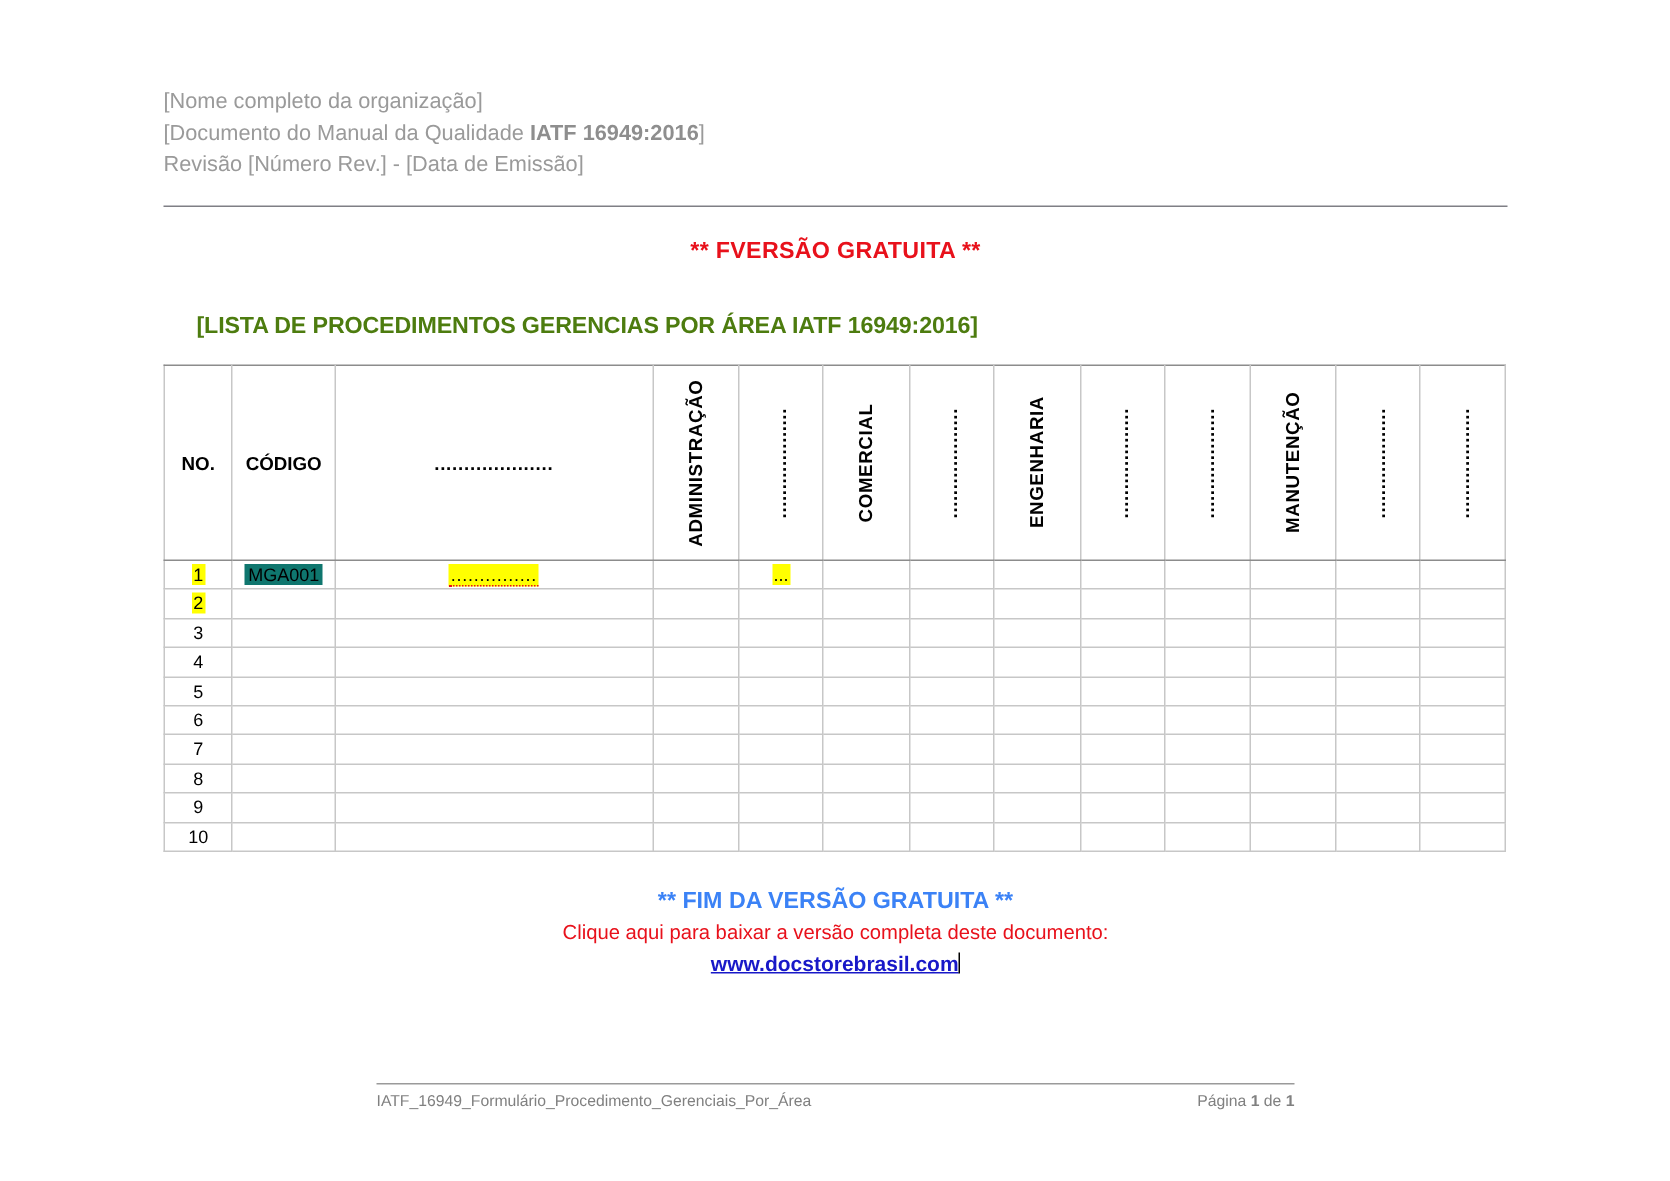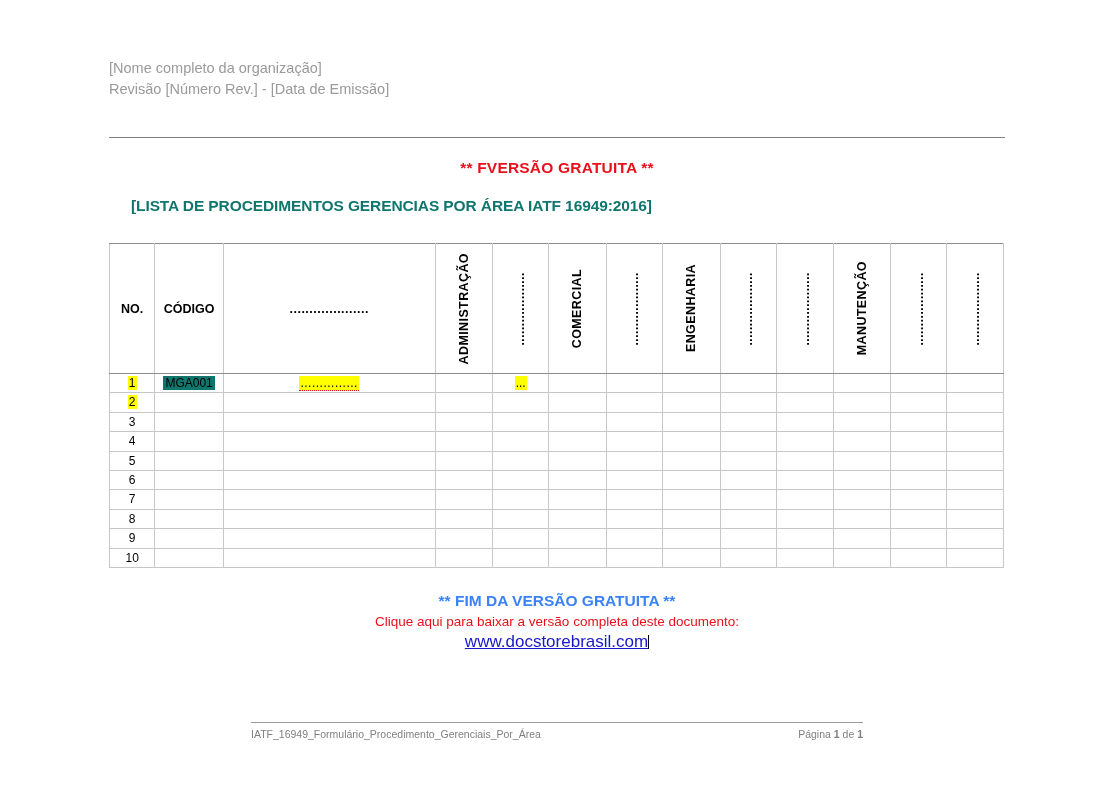--- a/index.html
+++ b/index.html
@@ -60,25 +60,25 @@
     font-size: 15.5px;
     font-weight: bold;
     color: #e8111b;
     letter-spacing: .2px;
   }
 
   
   .main-title {
     position: absolute;
     left: 109px;
-    top: 197px;
+    top: 209px;
     width: 896px;
     font-size: 15.5px;
     font-weight: bold;
-    color: #0f766e;
+    color: #4d7c0f;
     letter-spacing: -.1px;
     padding-left: 22px;
   }
 
   
   .proc-table {
     position: absolute;
     left: 109px;
     top: 243px;
     width: 895px;
@@ -182,24 +182,25 @@
     font-weight: bold;
     color: #3b82f6;
     line-height: 22px;
   }
   .cta-sub {
     font-size: 13.5px;
     color: #e8111b;
     line-height: 20px;
   }
   .cta-link {
-    font-size: 17px;
+    font-size: 14px;
     color: #1818c8;
     text-decoration: underline;
     line-height: 20px;
+    font-weight: bold;
   }
   .caret {
     display: inline-block;
     width: 1px;
     height: 14px;
     background: #000;
     vertical-align: -2px;
     margin-left: 0px;
   }
 
@@ -236,20 +237,21 @@
     color: #808080;
   }
 </style>
 </head>
 <body>
 
 <div class="page">
 
   <div class="doc-header">
     <div class="doc-header-line">[Nome completo da organização]</div>
+    <div class="doc-header-line"><span>[Documento do Manual da Qualidade </span><b>IATF 16949:2016</b><span>]</span></div>
     <div class="doc-header-line">Revisão [Número Rev.] - [Data de Emissão]</div>
   </div>
   <div class="header-rule"></div>
 
   <div class="free-banner">** FVERSÃO GRATUITA **</div>
 
   <div class="main-title">[LISTA DE PROCEDIMENTOS GERENCIAS POR ÁREA IATF 16949:2016]</div>
 
   <table class="proc-table">
     <colgroup>

